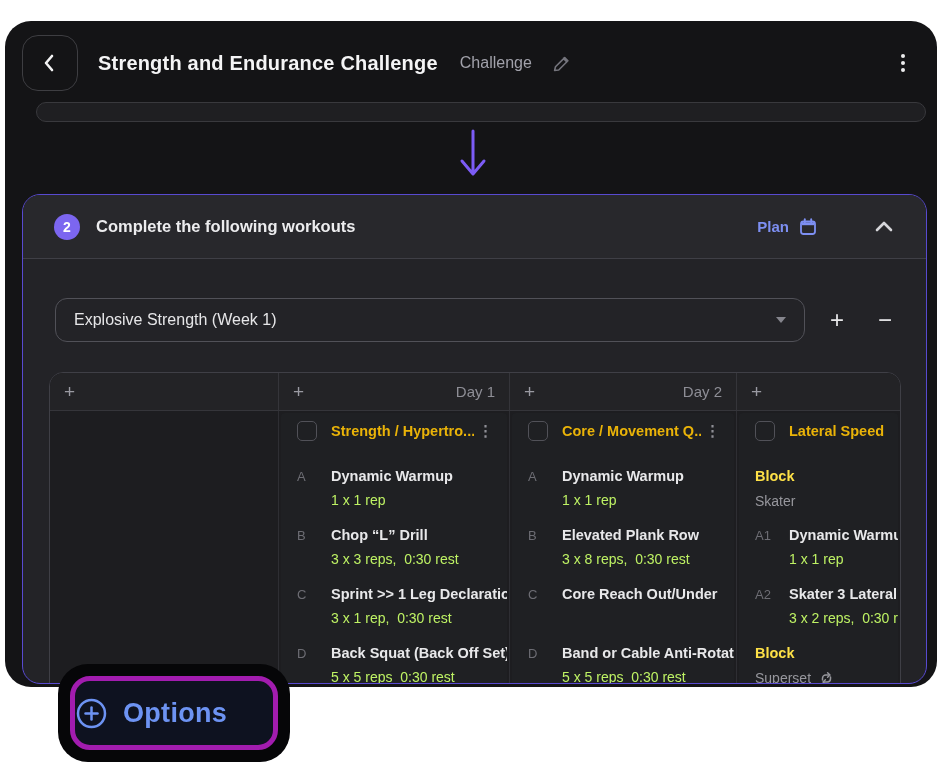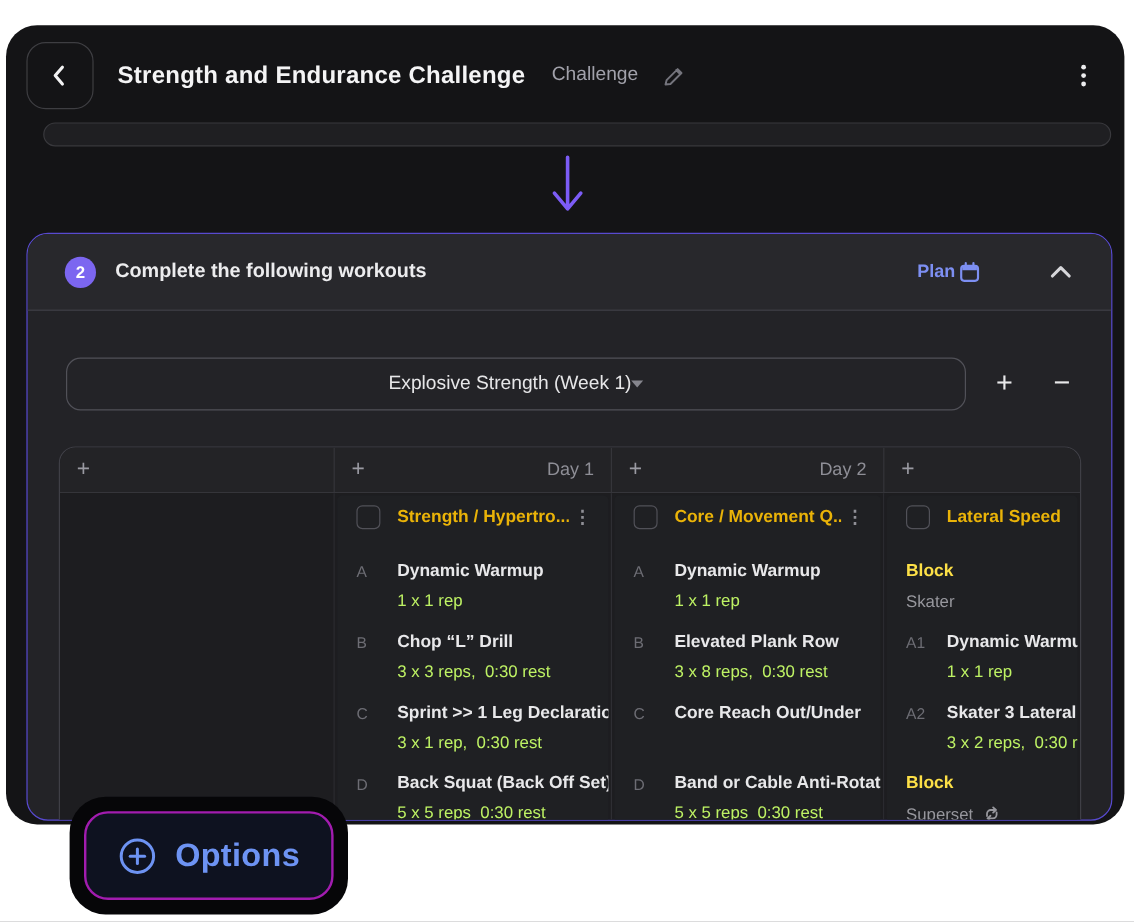--- a/index.html
+++ b/index.html
@@ -26,28 +26,28 @@
   .flow-arrow { position:absolute; left:452px; top:107px; }
 
   
   .panel { position:absolute; left:17px; top:173px; width:905px; height:490px;
            border:1.5px solid #584ad0; border-radius:18px; background:#232327; overflow:hidden; }
   .panel-hdr { height:64px; background:#28282c; border-bottom:1px solid #3f3f46;
                display:flex; align-items:center; padding:0 28px 0 31px; }
   .step-badge { width:26px; height:26px; border-radius:50%; background:#7c66f0; color:#fff;
                 font-size:14px; font-weight:700; display:flex; align-items:center; justify-content:center; }
   .step-title { margin-left:16px; font-size:16.5px; font-weight:700; color:#ececee; }
-  .plan-btn { display:flex; align-items:center; gap:2px; color:#7d8ff2; font-size:15px;
+  .plan-btn { display:flex; align-items:center; gap:9px; color:#7d8ff2; font-size:15px;
               font-weight:700; cursor:pointer; }
   .collapse-btn { margin-left:52px; display:flex; cursor:pointer; padding:4px; }
 
   
   .prog-select { position:absolute; left:32px; top:103px; width:750px; height:44px;
                  border:1px solid #515158; border-radius:12px; display:flex; align-items:center;
-                 justify-content:center; padding:0 18px; cursor:pointer; }
+                 justify-content:space-between; padding:0 18px; cursor:pointer; }
   .prog-value { font-size:16px; color:#e6e6e8; }
   .caret-down { width:0; height:0; border-left:5.5px solid transparent; border-right:5.5px solid transparent;
                 border-top:6.5px solid #85858d; }
   .mini-btn { position:absolute; top:110px; width:32px; height:32px; color:#e8e8ea;
               font-size:24px; line-height:30px; text-align:center; cursor:pointer; font-weight:400; }
   .add-week { left:798px; } .remove-week { left:846px; }
 
   
   .board { position:absolute; left:26px; top:177px; width:852px; height:313px;
            border:1px solid #3f3f46; border-radius:14px 14px 0 0; overflow:hidden; background:#1b1b1e; }
@@ -75,22 +75,22 @@
   .ex-name { font-size:14.5px; font-weight:700; color:#e8e8ea; line-height:20px; white-space:nowrap; }
   .ex-detail { font-size:14px; color:#bef264; line-height:20px; margin-top:4px; white-space:pre; }
   .block-label { font-size:14.5px; font-weight:700; color:#fde047; line-height:20px; }
   .block-type { font-size:14px; color:#97979d; line-height:20px; margin-top:5px;
                 display:flex; align-items:center; gap:8px; }
 
   
   .opt-ring { position:absolute; left:58px; top:664px; width:232px; height:98px;
               background:#060608; border-radius:30px; }
   .opt-btn { position:absolute; left:12px; top:12px; right:12px; bottom:12px;
-             background:#0e1220; border:2px solid #a21caf; border-radius:20px;
-             display:flex; align-items:center; justify-content:center; gap:15px; cursor:pointer; }
+             background:#0e1220; border:5px solid #a21caf; border-radius:20px;
+             display:flex; align-items:center; justify-content:flex-start; gap:15px; cursor:pointer; }
   .opt-label { color:#6d93f3; font-size:27px; font-weight:600; letter-spacing:.3px; }
 </style>
 </head>
 <body>
 
 <div class="app">
 
   <div class="hdr">
     <div class="back-btn">
       <span style="display:flex;">

